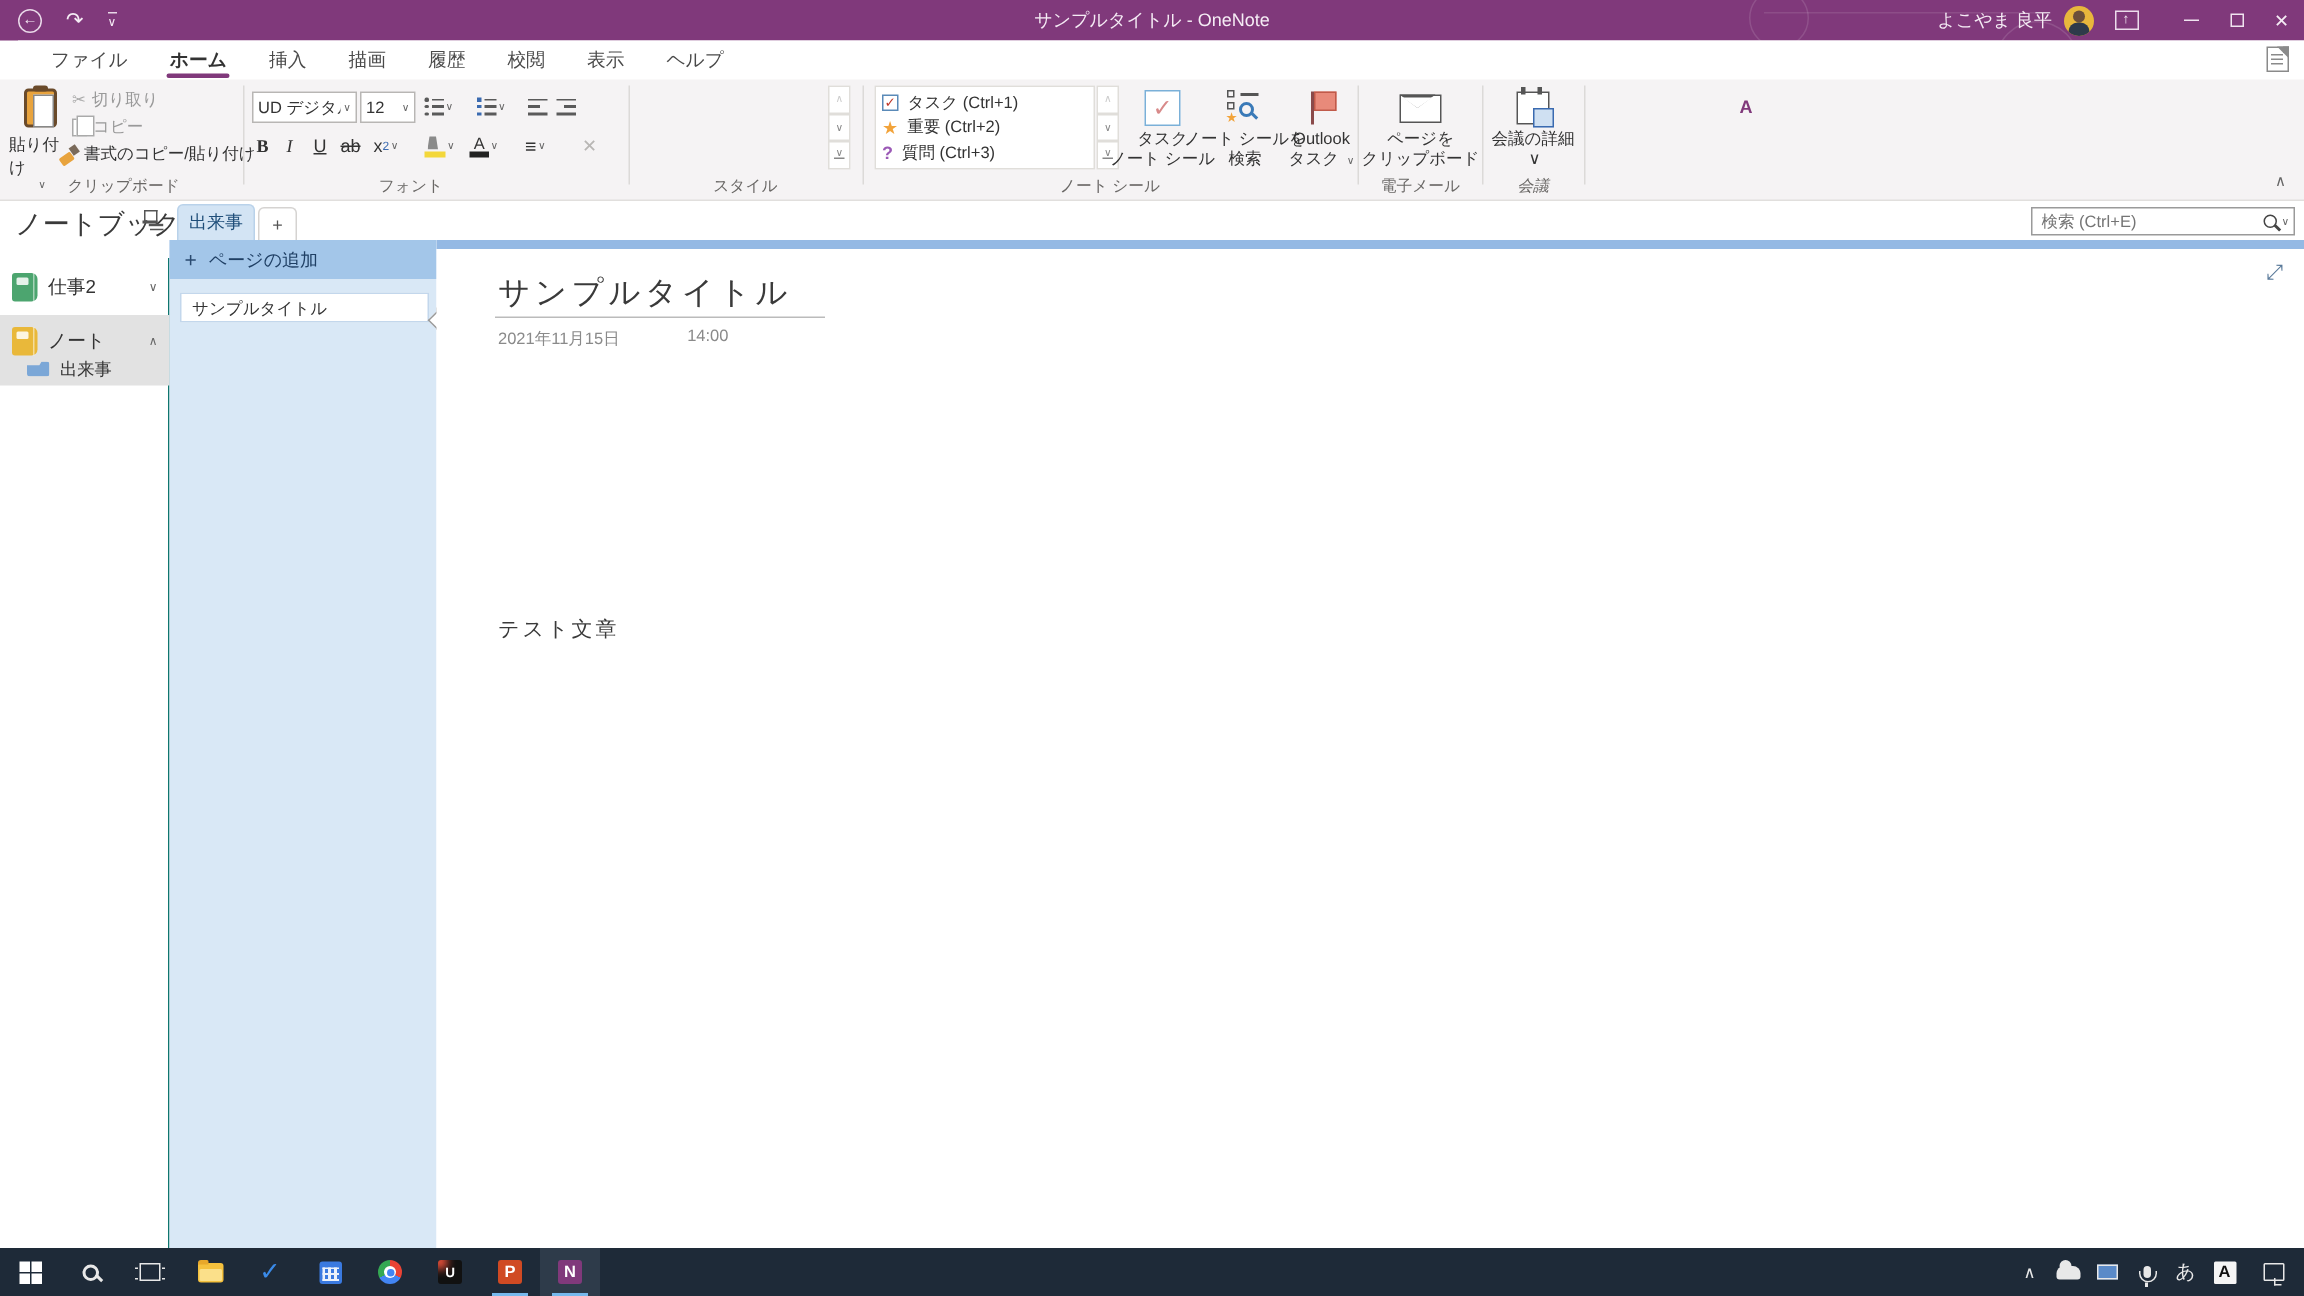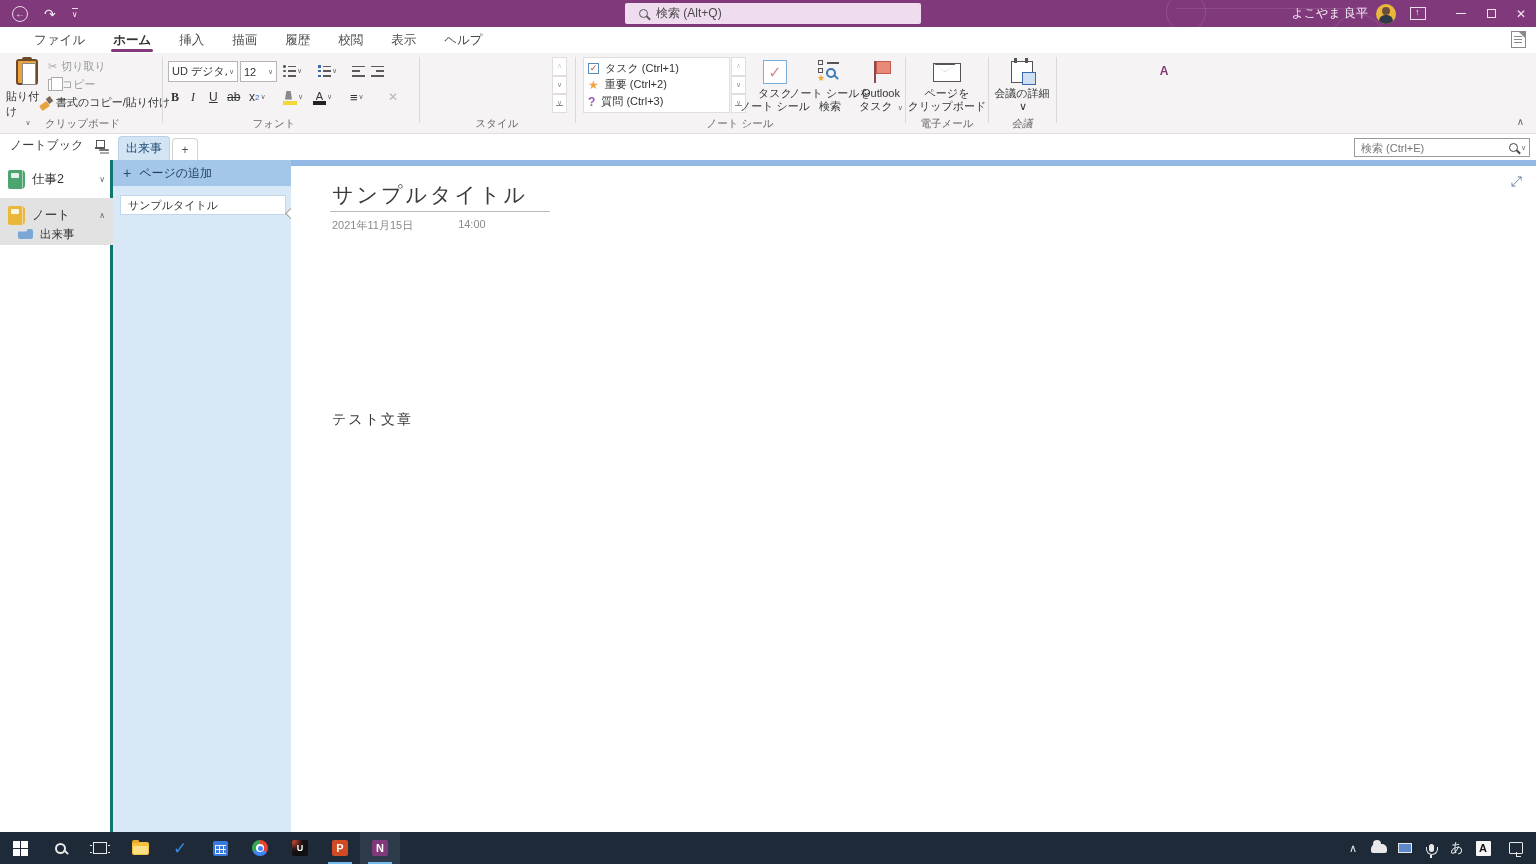--- a/index.html
+++ b/index.html
@@ -117,34 +117,34 @@
   .flagico:after { content:""; position:absolute; left:5px; top:1px; width:13px; height:11px; background:#e88a7a; border:1px solid #c05a4a; }
   .envico { width:28px; height:19px; border:1.5px solid #555; position:relative; background:#fff; }
   .envico:before { content:""; position:absolute; left:-1px; top:-1px; border:13px solid transparent; border-top:9px solid #555; border-left-width:12.5px; border-right-width:12.5px; }
   .envico:after { content:""; position:absolute; left:1px; top:1px; border:11px solid transparent; border-top:7px solid #fff; border-left-width:10.5px; border-right-width:10.5px; }
   .calico { width:22px; height:22px; border:1.5px solid #555; position:relative; background:#fff; }
   .calico:before { content:""; position:absolute; left:2px; top:-4px; width:3px; height:5px; background:#555; box-shadow:11px 0 #555; }
   .calico:after { content:""; position:absolute; right:-4px; bottom:-3px; width:12px; height:11px; background:#cfe0f2; border:1px solid #3a6ab0; }
 
   
   .navrow { position:absolute; left:0; top:134px; width:1536px; height:26px; background:#fff; }
-  .nb-title { position:absolute; left:10px; top:3px; font-size:12px; color:#3a3a3a; }
+  .nb-title { position:absolute; left:10px; top:3px; font-size:18px; color:#3a3a3a; }
   .pinico { position:absolute; left:95px; top:6px; width:10px; height:13px; }
   .pinico:before { content:""; position:absolute; left:1px; top:0; width:7px; height:7px; border:1.5px solid #555; border-bottom:none; }
   .pinico:after { content:""; position:absolute; left:0; top:7px; width:10px; height:1.5px; background:#555; box-shadow:4px 2px 0 -0.2px #555, 4.5px 5px 0 -0.5px #555; }
   .sectab { position:absolute; left:118px; top:2px; width:52px; height:24px; background:#d3e4f4; border:1px solid #b9d2ea; border-bottom:none; border-radius:4px 4px 0 0; display:flex; align-items:center; justify-content:center; font-size:12px; color:#1f4e79; }
   .newtab { position:absolute; left:172px; top:4px; width:26px; height:22px; background:#fff; border:1px solid #d5d3d1; border-bottom:none; border-radius:4px 4px 0 0; display:flex; align-items:center; justify-content:center; font-size:12px; color:#555; }
   .esearch { position:absolute; left:1354px; top:4px; width:176px; height:19px; background:#fff; border:1px solid #9a9a9a; display:flex; align-items:center; }
   .esearch input { flex:1; border:none; outline:none; font-size:11px; color:#555; padding:0 6px; font-family:inherit; background:transparent; }
   .esearch .lens { border-color:#444; }
   .esearch .lens:after { background:#444; }
   .esearch .chev { margin:0 4px 0 3px; }
 
   
-  .sidebar { position:absolute; left:0; top:160px; width:113px; height:672px; background:#fff; border-right:3px solid #0f766e; }
+  .sidebar { position:absolute; left:0; top:172px; width:113px; height:672px; background:#fff; border-right:1px solid #0f766e; }
   .nbrow { position:absolute; left:0; width:113px; height:27px; display:flex; align-items:center; gap:7px; padding-left:8px; font-size:12.5px; color:#333; }
   .nbrow .chev { margin-left:auto; margin-right:8px; font-size:8px; }
   .bookico { width:17px; height:19px; border-radius:2px 4px 4px 2px; position:relative; flex:none; }
   .bookico:before { content:""; position:absolute; left:3px; top:3px; width:8px; height:5px; background:rgba(255,255,255,.85); border-radius:1px; }
   .bookico:after { content:""; position:absolute; right:2px; top:0; width:1.5px; height:100%; background:rgba(255,255,255,.5); }
   .selblock { position:absolute; left:0; top:38px; width:113px; height:47px; background:#e2e2e2; }
   .secrow { position:absolute; left:0; width:113px; height:20px; display:flex; align-items:center; gap:7px; padding-left:18px; font-size:11.5px; color:#333; }
   .secico { width:15px; height:10px; background:#7ba7d7; border-radius:2px; clip-path:polygon(0 25%,55% 25%,65% 0,100% 0,100% 100%,0 100%); flex:none; }
   .sb-foot { position:absolute; left:0; bottom:0; width:113px; }
   .sb-div { height:1px; background:#e4e2e0; margin:0 4px 8px; }
@@ -219,24 +219,20 @@
   <div class="titlebar">
     <div class="tb-deco" style="right:330px; top:-8px; width:40px; height:40px;"></div>
     <div class="tb-deco" style="right:150px; top:14px; width:56px; height:56px;"></div>
     <div class="tb-deco-line" style="right:170px; top:8px; width:190px;"></div>
     <div class="qat">
       <span class="circ">←</span>
       <span class="undo">↶</span>
       <span class="caret">∨</span>
     </div>
     <div class="tb-title">サンプルタイトル - OneNote</div>
-    <div class="tb-search">
-      <span class="lens"></span>
-      <span>検索 (Alt+Q)</span>
-    </div>
     <div class="tb-right">
       <span class="tb-user">よこやま 良平</span>
       <span class="avatar"></span>
       <span class="ribopt"></span>
       <span class="wbtn">
           <i class="wmin"></i>
         </span>
       <span class="wbtn">
           <i class="wmax"></i>
         </span>

